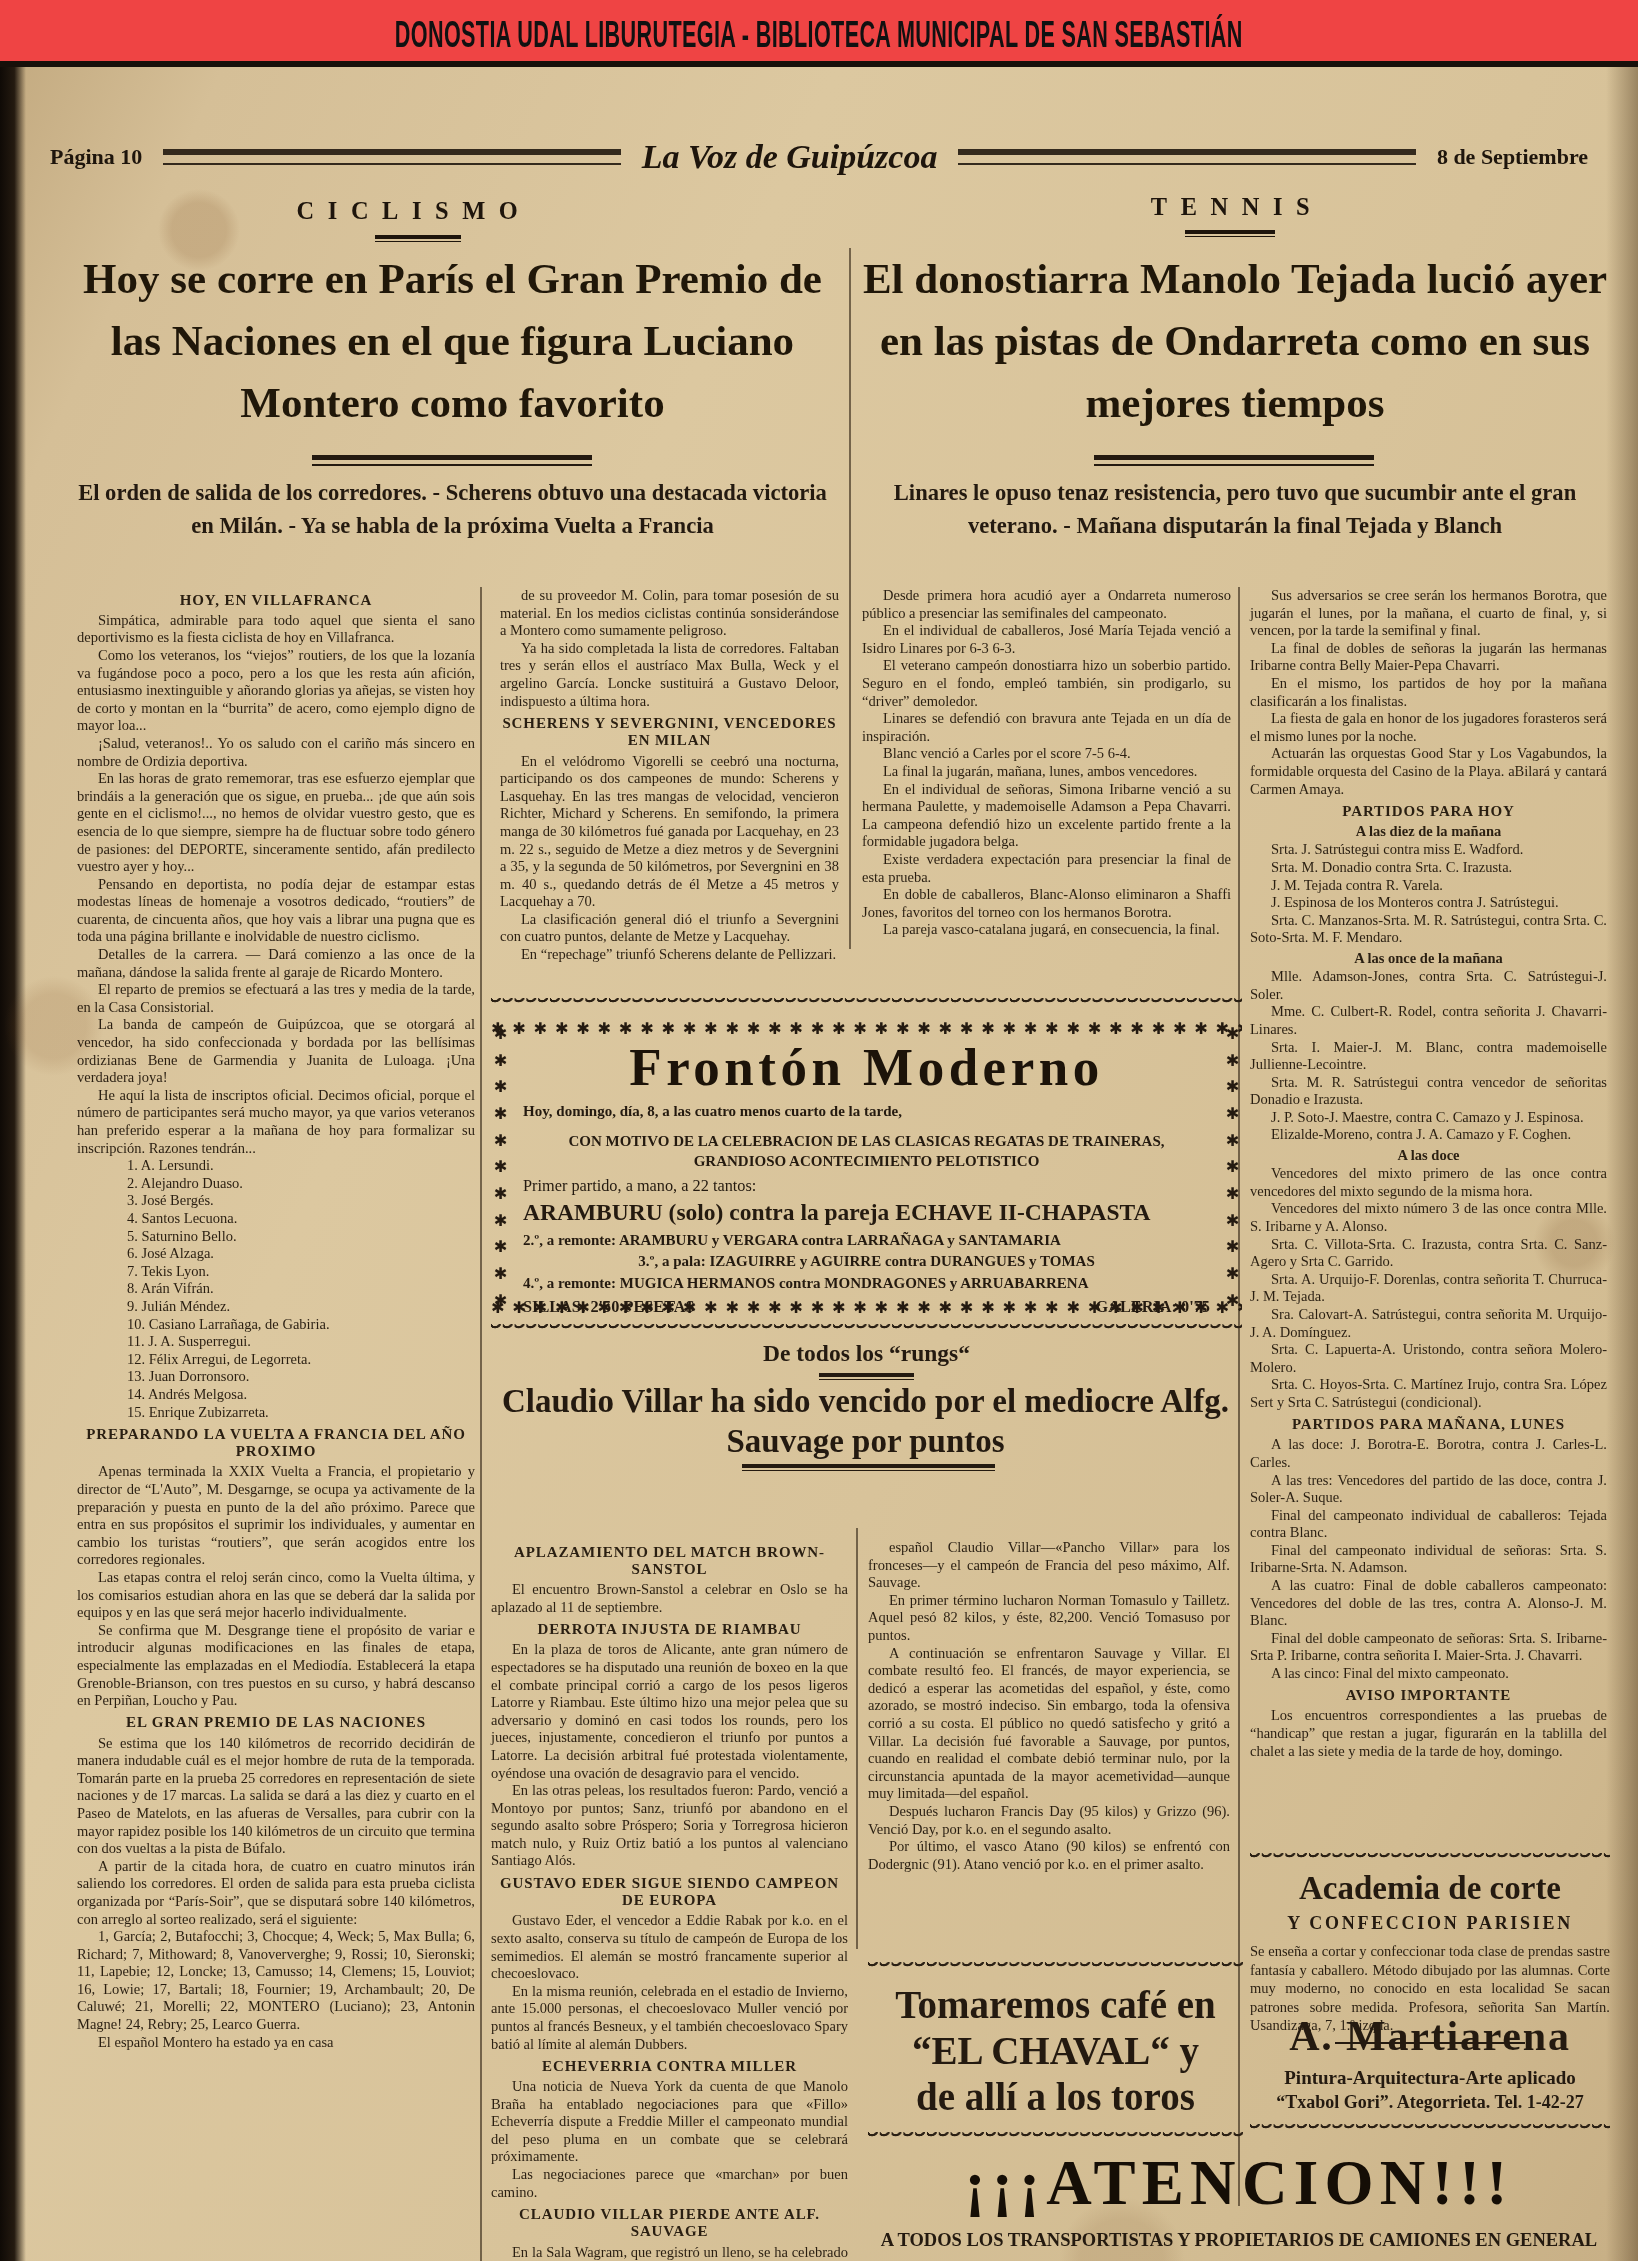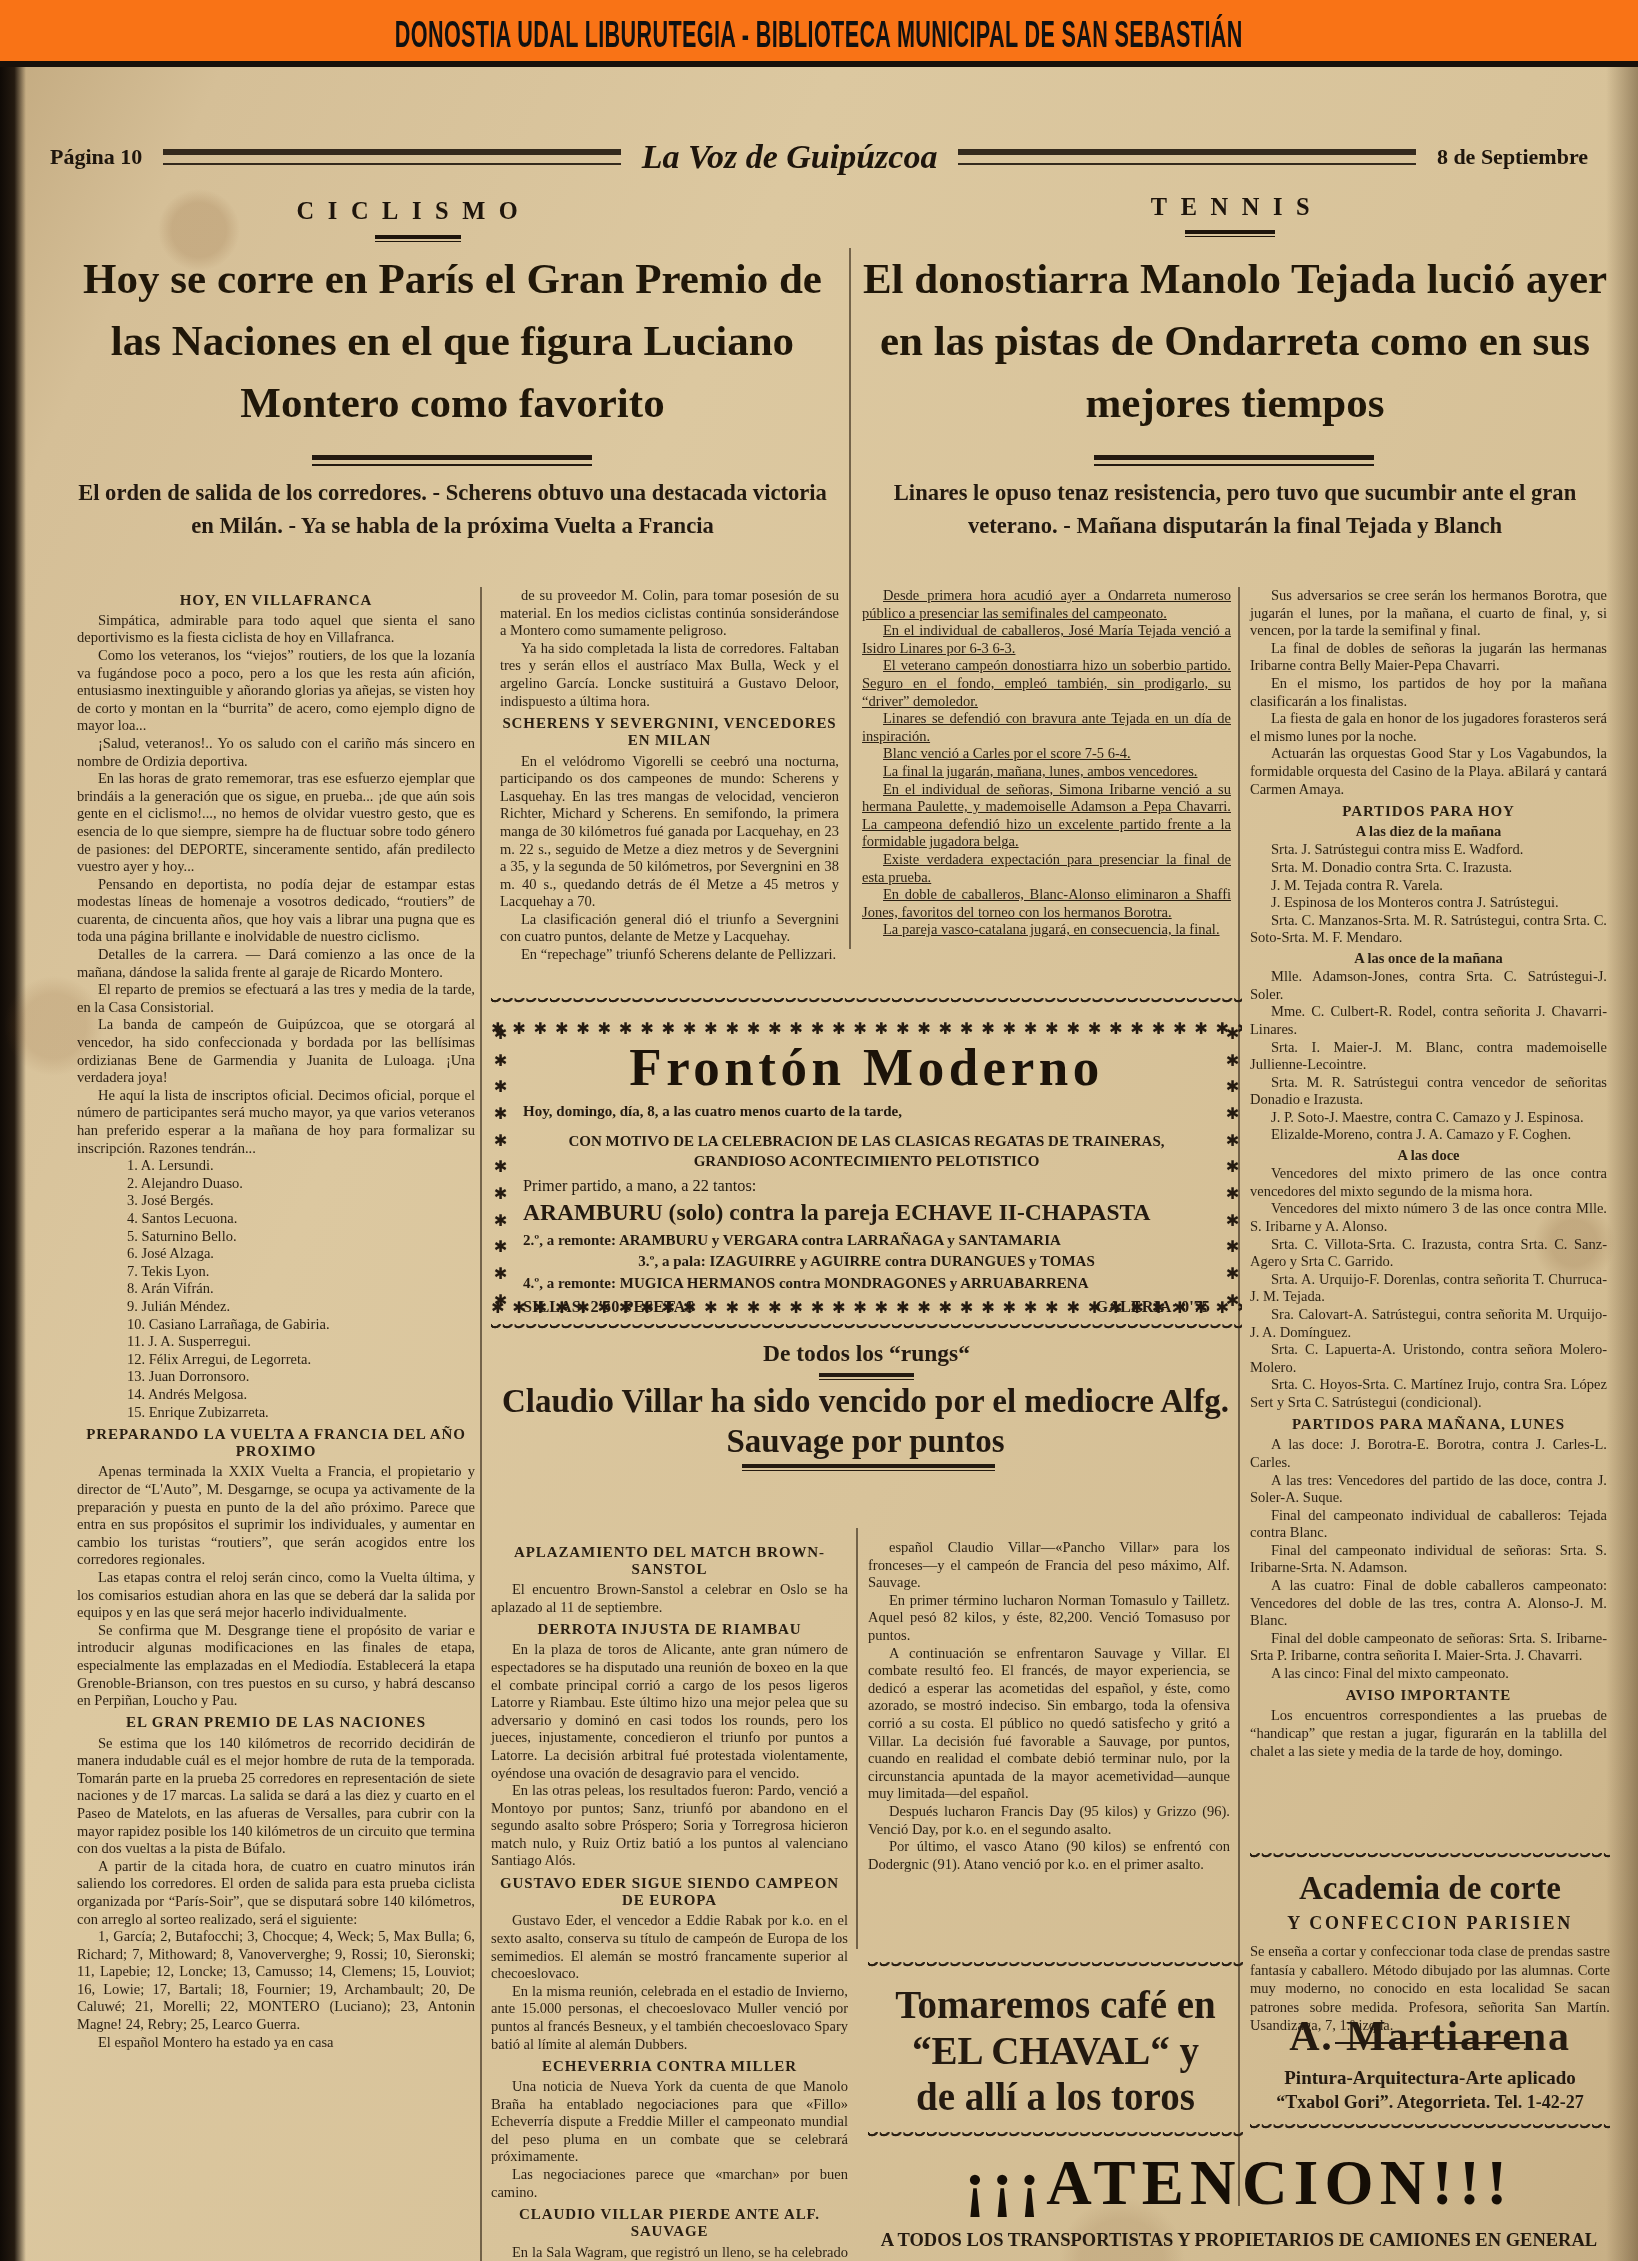--- a/index.html
+++ b/index.html
@@ -1,19 +1,19 @@
 <!DOCTYPE html>
 <html style="font-size:7.2px"><head>
 <meta charset="utf-8">
 <style>
   html,body{margin:0;padding:0;}
   body{width:1638px;height:2538px;position:relative;background:#ffffff;overflow:hidden;
        font-family:"Liberation Serif",serif;color:#241a10;}
   
-  #library-band{position:absolute;top:0;left:0;width:1638px;height:61px;background:#f97316;text-align:center;}
+  #library-band{position:absolute;top:0;left:0;width:1638px;height:61px;background:#ef4444;text-align:center;}
   #library-band span{display:inline-block;margin-top:12.7px;font-family:"Liberation Sans",sans-serif;
        font-size:30px;font-weight:bold;letter-spacing:0.5px;color:#111;transform:scale(.72,1.25);transform-origin:center top;white-space:nowrap;}
   
   #paper{position:absolute;top:61px;left:0;width:1638px;height:2477px;overflow:hidden;
        background:linear-gradient(115deg,#c3aa80 0%,#d5bf97 8%,#dcc8a0 30%,#d8c39a 55%,#d2bc92 80%,#c4ab81 100%);
        border-top:6.3px solid #17100a;}
   #binding{position:absolute;top:0;left:0;width:26px;height:100%;
        background:linear-gradient(90deg,#0f0a06 0%,#241a10 55%,rgba(36,26,16,0) 100%);}
   #right-shade{position:absolute;top:0;right:0;width:32px;height:100%;
        background:linear-gradient(270deg,rgba(80,58,30,.45),rgba(80,58,30,0));}
@@ -151,21 +151,21 @@
 
   <div class="col" style="left:500px;top:520px;width:339px;">
     <p>de su proveedor M. Colin, para tomar posesión de su material. En los medios ciclistas continúa sonsiderándose a Montero como sumamente peligroso.</p>
     <p>Ya ha sido completada la lista de corredores. Faltaban tres y serán ellos el austríaco Max Bulla, Weck y el argelino García. Loncke sustituirá a Gustavo Deloor, indispuesto a última hora.</p>
     <p class="chead">SCHERENS Y SEVERGNINI, VENCEDORES EN MILAN</p>
     <p>En el velódromo Vigorelli se ceebró una nocturna, participando os dos campeones de mundo: Scherens y Lasquehay. En las tres mangas de velocidad, vencieron Richter, Michard y Scherens. En semifondo, la primera manga de 30 kilómetros fué ganada por Lacquehay, en 23 m. 22 s., seguido de Metze a diez metros y de Severgnini a 35, y la segunda de 50 kilómetros, por Severgnini en 38 m. 40 s., quedando detrás de él Metze a 45 metros y Lacquehay a 70.</p>
     <p>La clasificación general dió el triunfo a Severgnini con cuatro puntos, delante de Metze y Lacquehay.</p>
     <p>En “repechage” triunfó Scherens delante de Pellizzari.</p>
   </div>
 
-  <div class="col" style="left:862px;top:520px;width:369px;text-decoration:underline;">
+  <div class="col" style="left:862px;top:520px;width:369px;">
     <p>Desde primera hora acudió ayer a Ondarreta numeroso público a presenciar las semifinales del campeonato.</p>
     <p>En el individual de caballeros, José María Tejada venció a Isidro Linares por 6-3 6-3.</p>
     <p>El veterano campeón donostiarra hizo un soberbio partido. Seguro en el fondo, empleó también, sin prodigarlo, su “driver” demoledor.</p>
     <p>Linares se defendió con bravura ante Tejada en un día de inspiración.</p>
     <p>Blanc venció a Carles por el score 7-5 6-4.</p>
     <p>La final la jugarán, mañana, lunes, ambos vencedores.</p>
     <p>En el individual de señoras, Simona Iribarne venció a su hermana Paulette, y mademoiselle Adamson a Pepa Chavarri. La campeona defendió hizo un excelente partido frente a la formidable jugadora belga.</p>
     <p>Existe verdadera expectación para presenciar la final de esta prueba.</p>
     <p>En doble de caballeros, Blanc-Alonso eliminaron a Shaffi Jones, favoritos del torneo con los hermanos Borotra.</p>
     <p>La pareja vasco-catalana jugará, en consecuencia, la final.</p>

